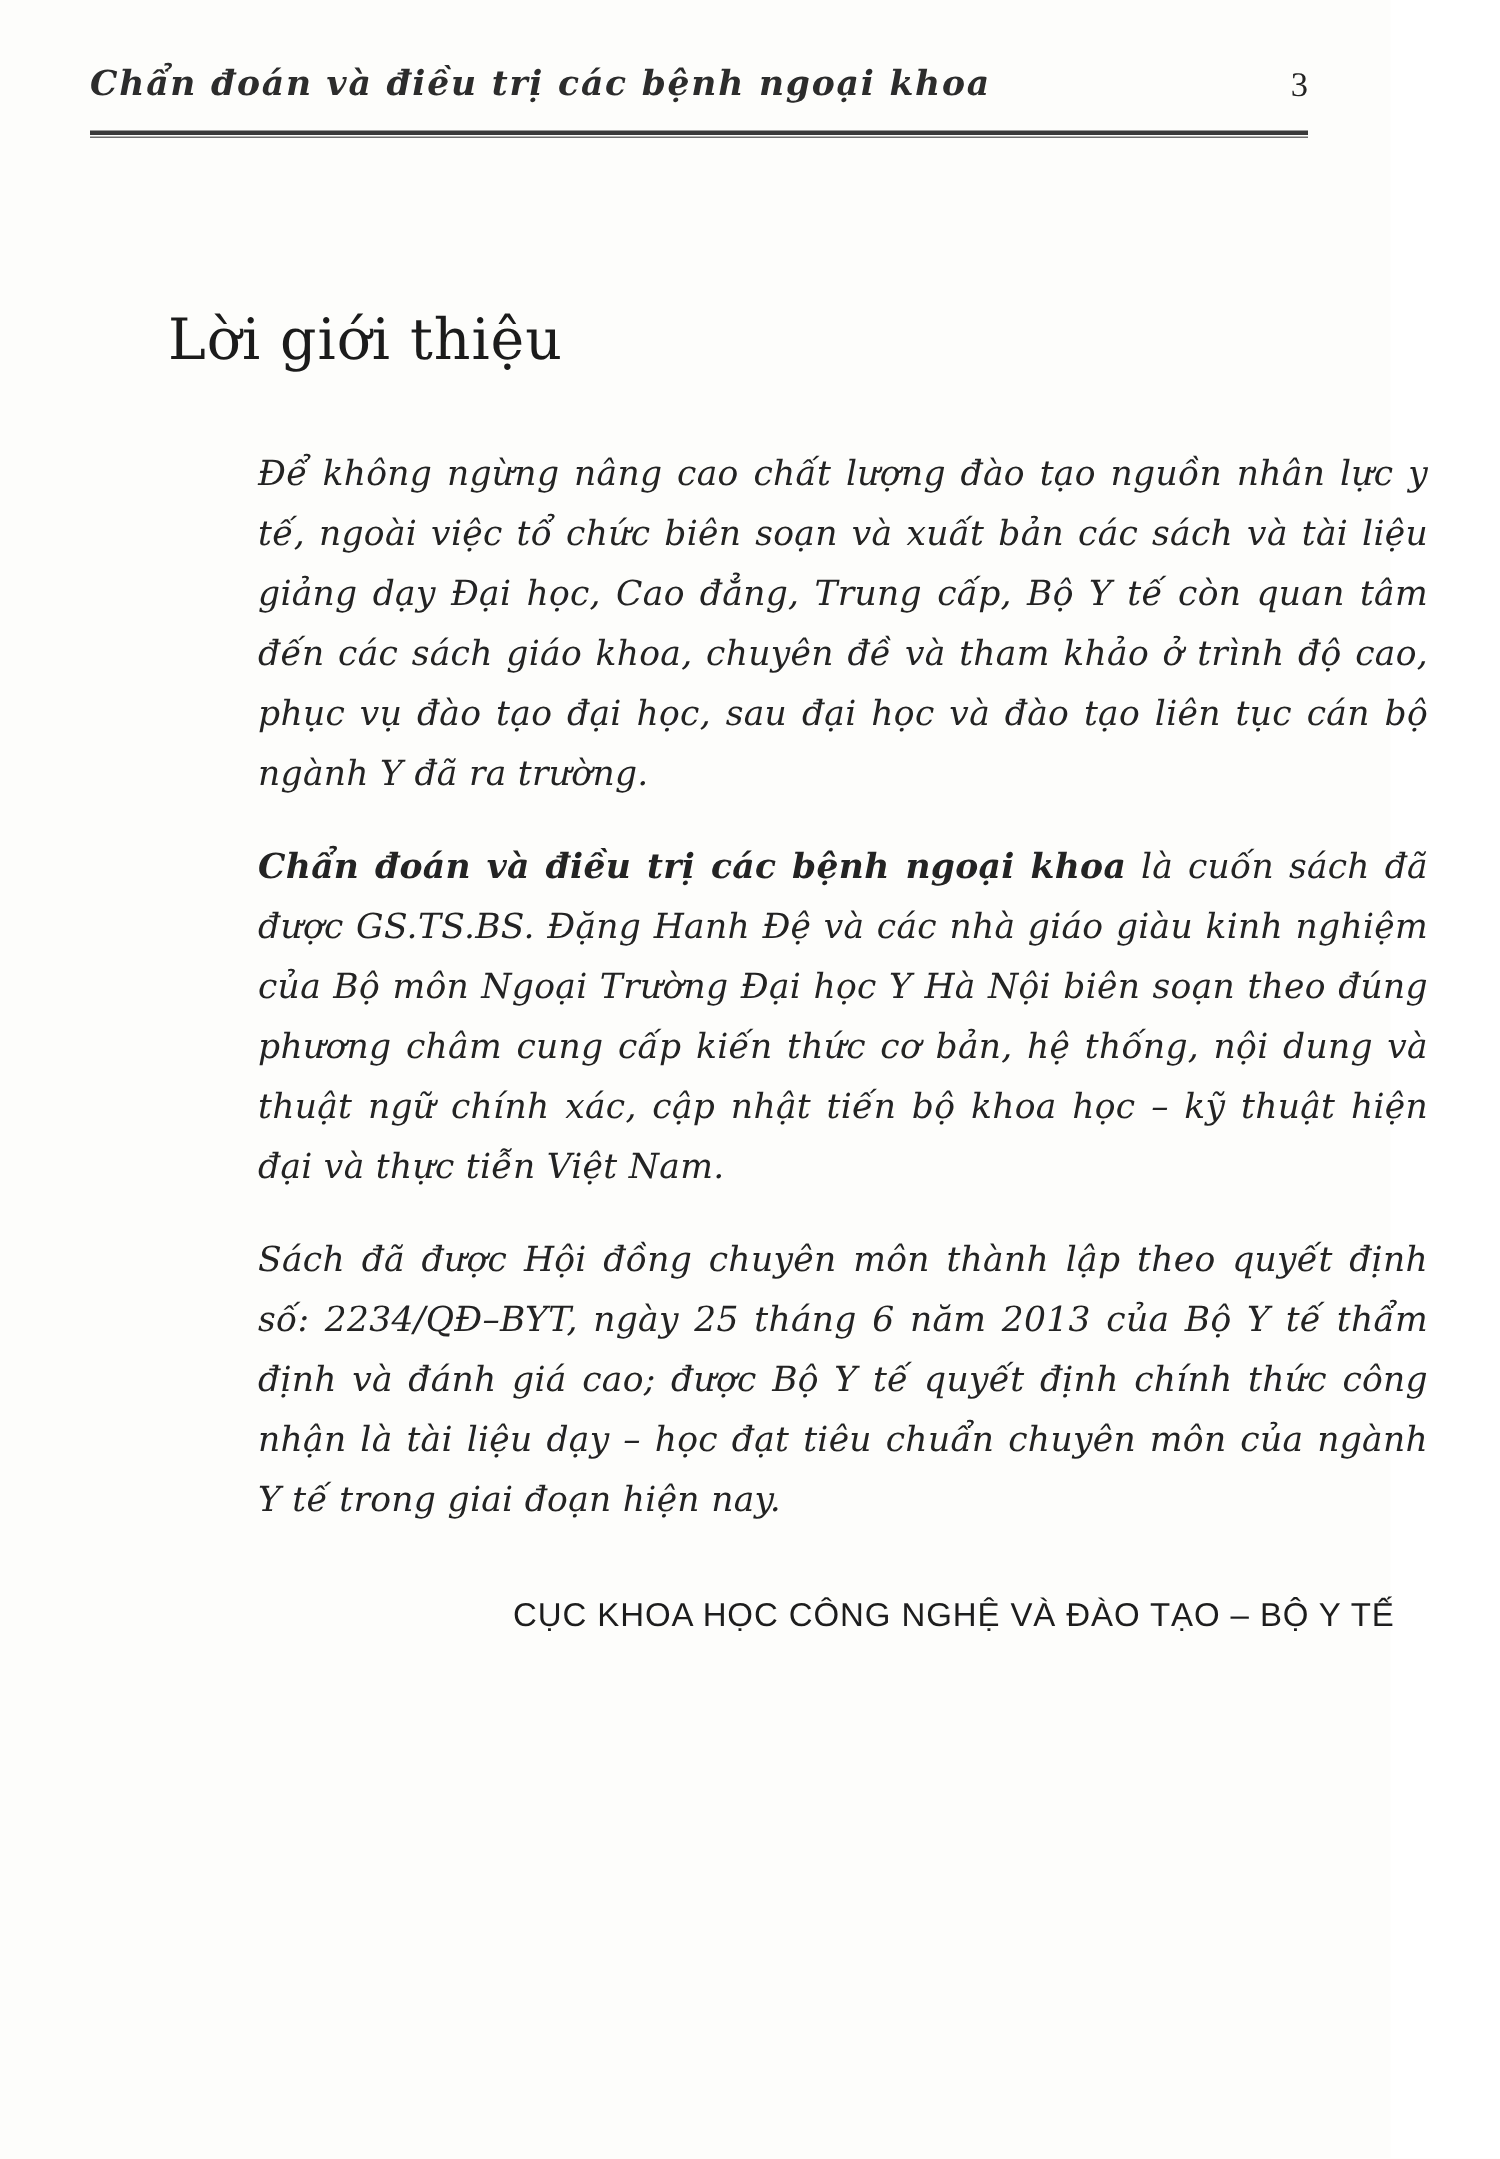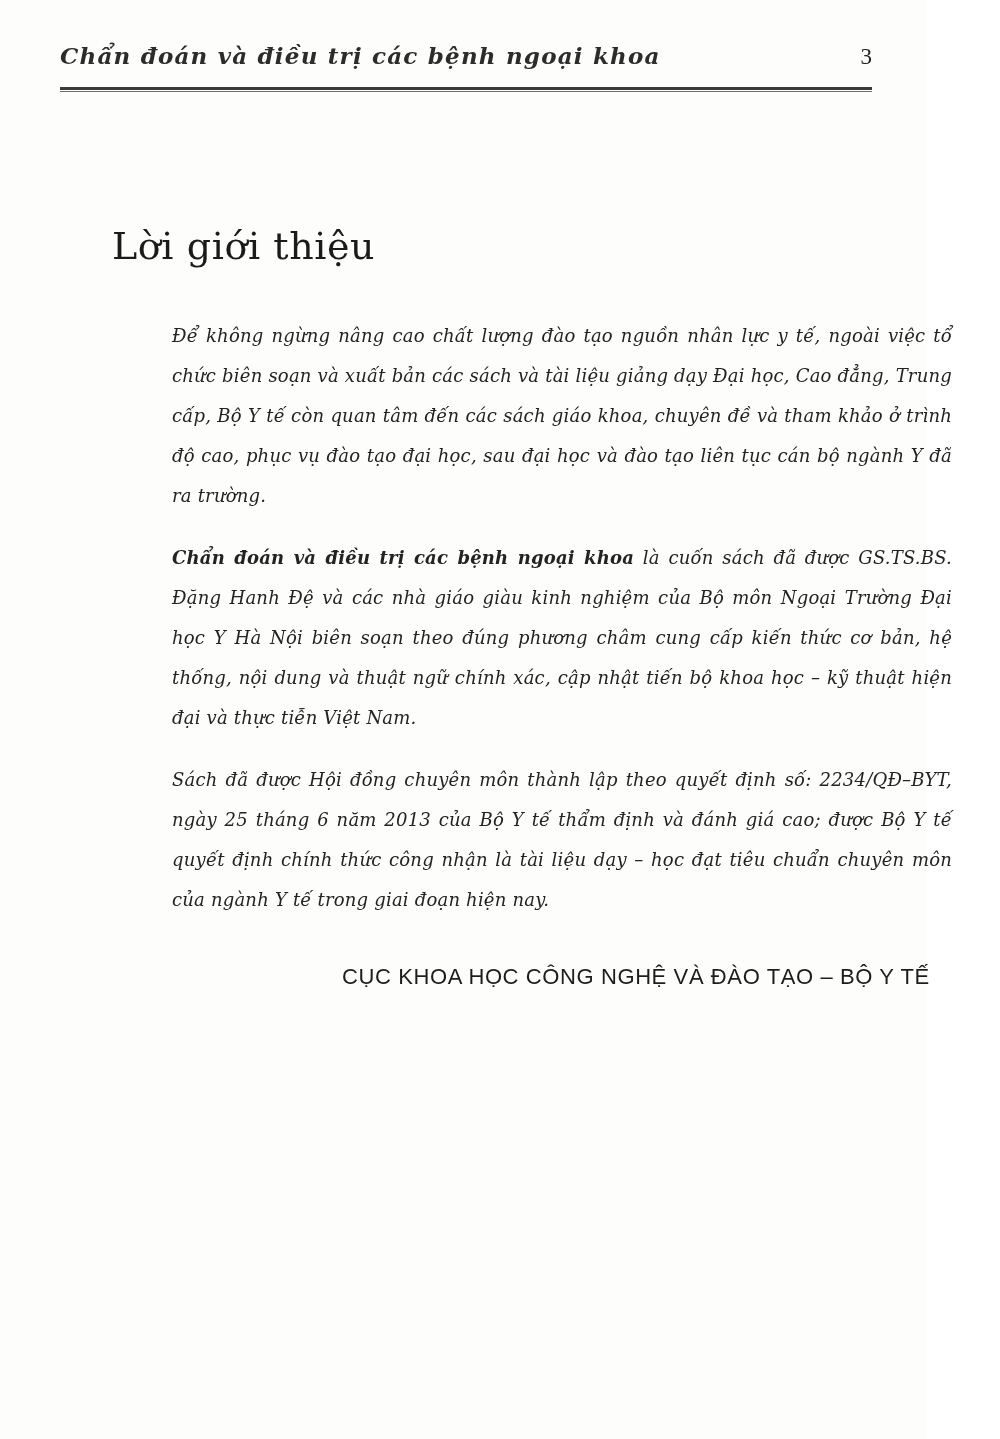--- a/index.html
+++ b/index.html
@@ -66,35 +66,35 @@
     right: 0;
     top: 4px;
     height: 1px;
     background: #6e6e6e;
   }
 
   
   .content {
     position: absolute;
     left: 112px;
-    top: 224px;
+    top: 204px;
     width: 840px;
   }
   .doc-title {
     font-family: "DejaVu Serif", serif;
     font-size: 38px;
     font-weight: 400;
     color: #1b1b1b;
     letter-spacing: 0.6px;
     margin: 0 0 48px 0;
   }
   .para {
     font-family: "DejaVu Serif", serif;
     font-style: italic;
-    font-size: 18px;
+    font-size: 23px;
     line-height: 40px;
     color: #232323;
     margin: 0 0 22px 0;
     width: 780px;
     padding-left: 60px;
     text-align: justify;
     letter-spacing: 0.2px;
   }
   .para .lead {
     font-weight: 700;

